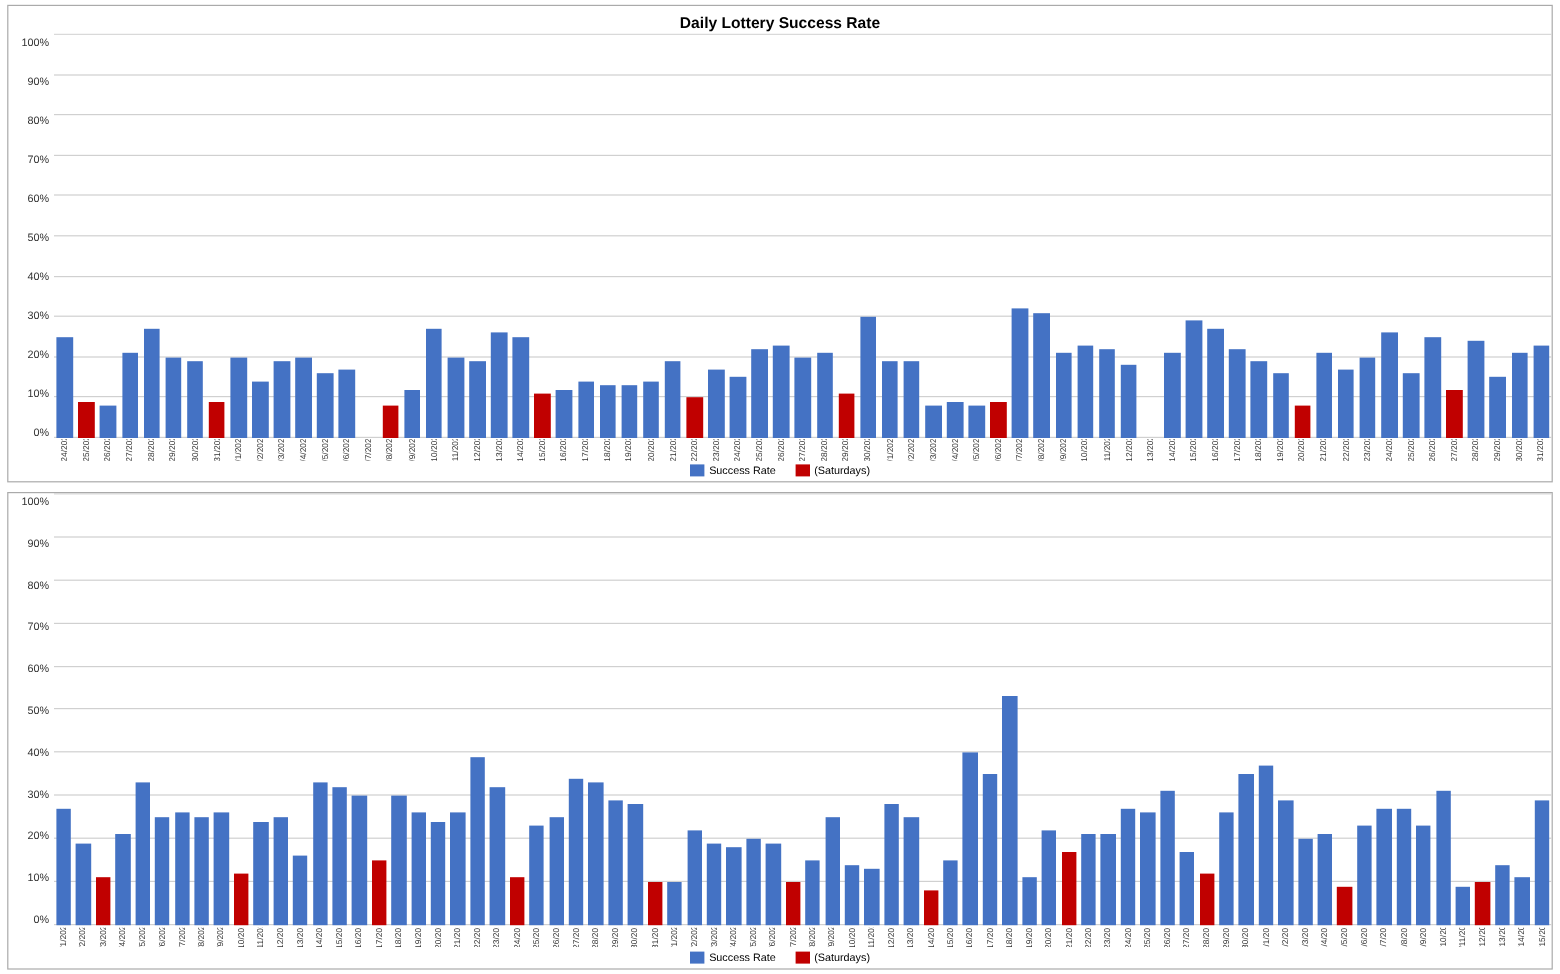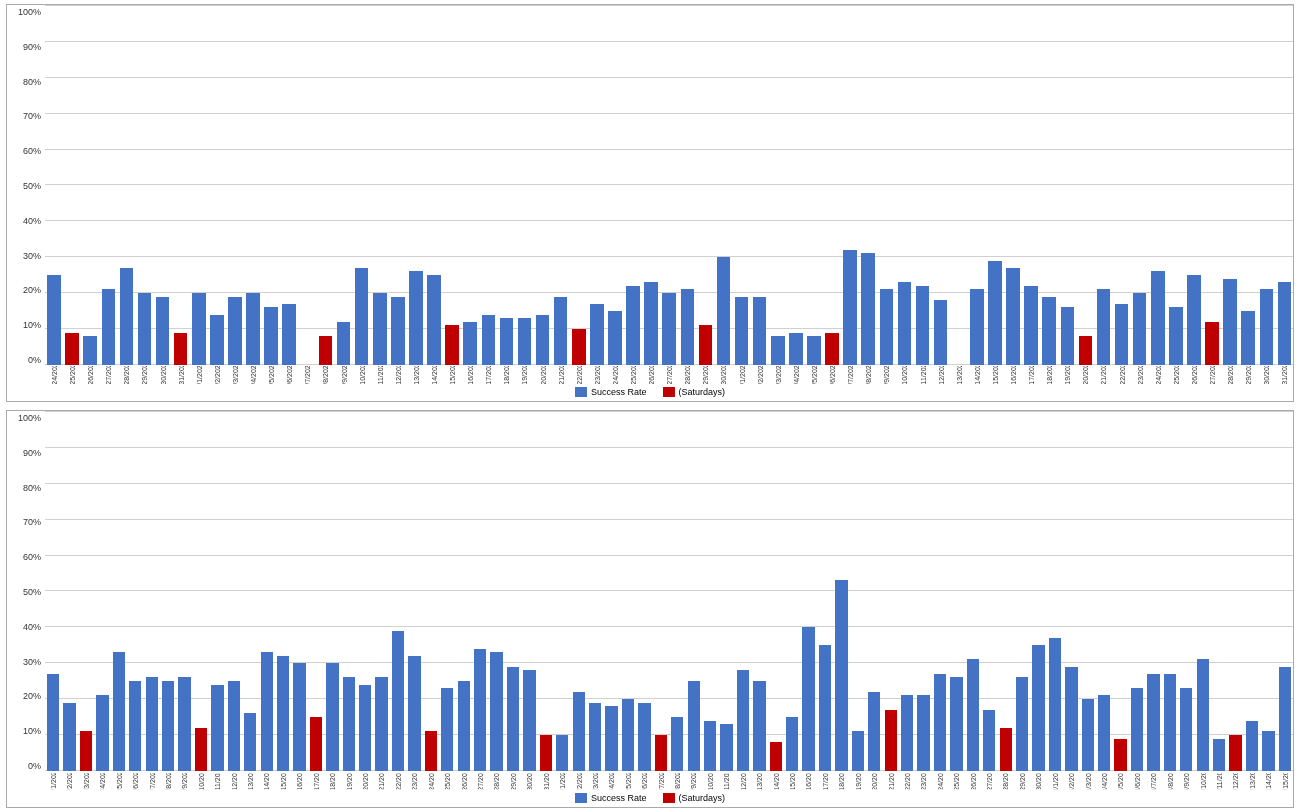--- a/index.html
+++ b/index.html
@@ -135,20 +135,21 @@
       height: 10px;
       display: inline-block;
     }
   </style>
 </head>
 <body>
 
 <div class="chart-container">
 
   <div class="chart-panel">
+    <div class="chart-title">Daily Lottery Success Rate</div>
     <div class="chart-area">
       <div class="y-axis" id="yaxis1">
           <div class="y-label">0%</div>
           <div class="y-label">10%</div>
           <div class="y-label">20%</div>
           <div class="y-label">30%</div>
           <div class="y-label">40%</div>
           <div class="y-label">50%</div>
           <div class="y-label">60%</div>
           <div class="y-label">70%</div>

